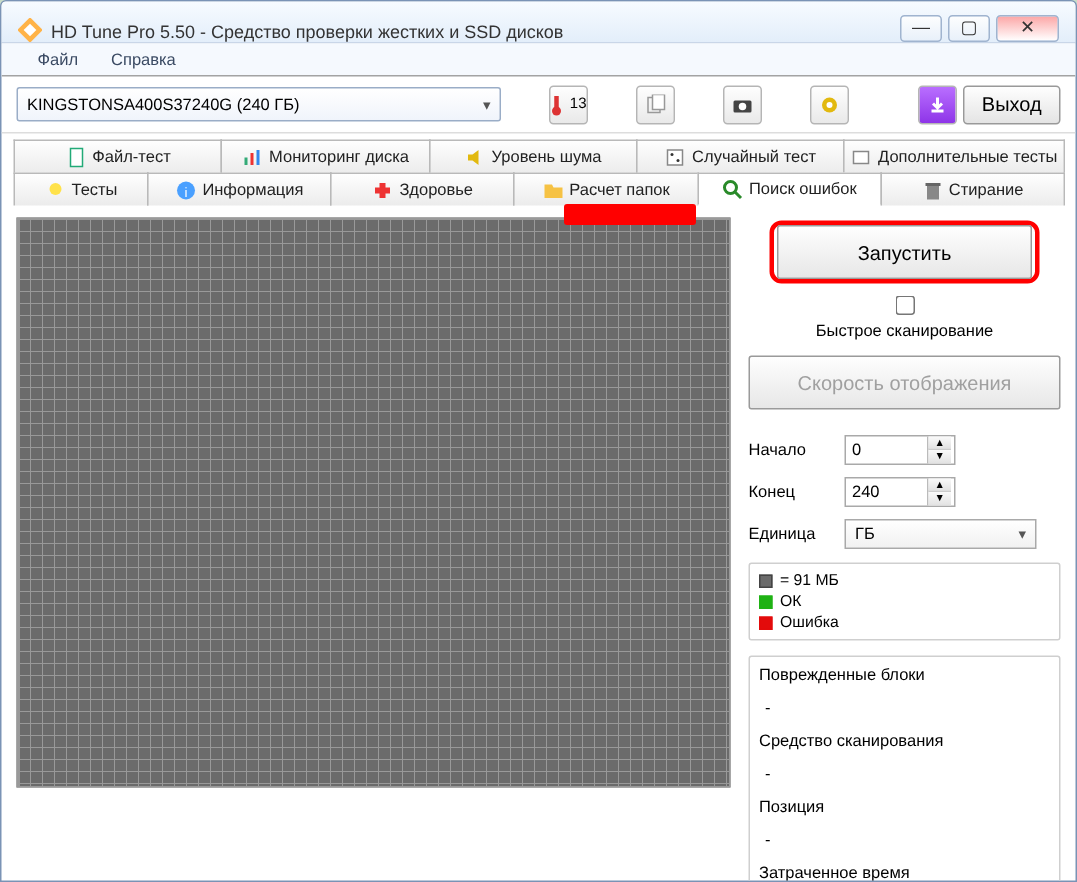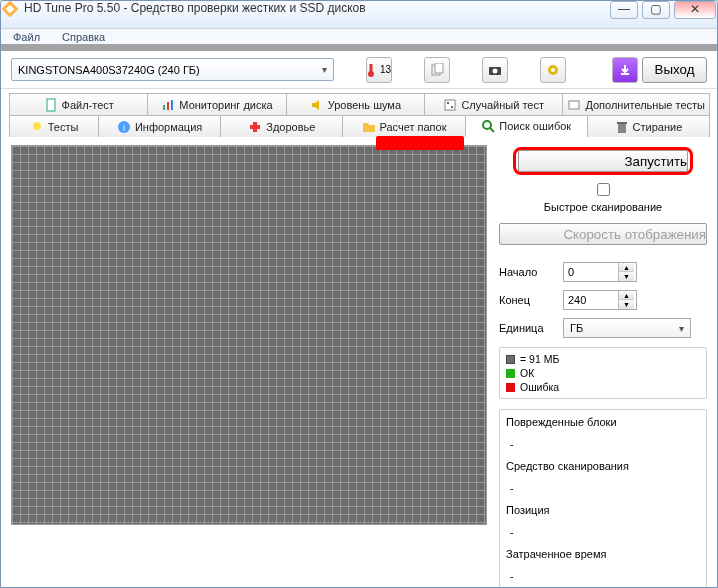--- a/index.html
+++ b/index.html
@@ -2,35 +2,35 @@
 <html><head>
 <meta charset="utf-8">
 <style>
   * { box-sizing: border-box; margin: 0; padding: 0; }
   body { font-family: "Segoe UI", Tahoma, sans-serif; font-size: 11px; background: #c8dcc8; }
   .window {
     position: relative; width: 718px; height: 588px; margin: 0; background: #fff;
     border: 1px solid #7a93b5; border-radius: 4px 4px 0 0; overflow: hidden;
   }
   .titlebar {
-    height: 28px; display: flex; align-items: flex-start; padding: 0 1px;
+    height: 28px; display: flex; align-items: flex-end; padding: 0 11px;
     background: linear-gradient(#f7fbff, #e3eefa); border-bottom: 1px solid #c9d6e8;
     color: #333;
   }
   .titlebar .icon { width: 16px; height: 16px; margin-right: 6px; }
   .titlebar-title { flex: 1; font-size: 12px; white-space: nowrap; overflow: hidden; }
   .winbtns { display: flex; gap: 4px; }
   .winbtn {
     width: 28px; height: 18px; border: 1px solid #a0b4cf; border-radius: 3px;
     background: linear-gradient(#fdfefe,#e8f0fa); font-size: 12px; line-height: 14px; text-align: center;
   }
   .winbtn.close { width: 42px; background: linear-gradient(#fca7a7,#fff); }
   .menubar {
-    height: 22px; display: flex; align-items: center; padding: 0 8px; gap: 14px;
-    color: #3a4a63; border-bottom: 7px solid #a3a3a3; background: #f5f9fe;
+    height: 22px; display: flex; align-items: center; padding: 0 20px; gap: 14px;
+    color: #3a4a63; border-bottom: 1px solid #a3a3a3; background: #f5f9fe;
   }
   .menuitem { cursor: default; padding: 2px 4px; }
   .toolbar {
     height: 38px; display: flex; align-items: center; padding: 4px 10px; gap: 4px;
     border-bottom: 1px solid #ddd;
   }
   .drivesel {
     flex: 1; max-width: 345px; height: 23px; border: 1px solid #9aadc7; border-radius: 2px;
     display: flex; align-items: center; padding: 0 6px; background: linear-gradient(#fff,#f0f4fb);
     justify-content: space-between;
@@ -62,23 +62,22 @@
   }
   .grid {
     width: 476px; height: 380px; background: #6a6a6a; border: 1px solid #999;
     background-image:
       repeating-linear-gradient(#999 0 1px, transparent 1px 8px),
       repeating-linear-gradient(90deg, #999 0 1px, transparent 1px 8px);
     background-color: #6b6b6b;
   }
   .side { flex: 1; display: flex; flex-direction: column; gap: 6px; padding-top: 2px; }
   .btn {
-    height: 22px; border: 1px solid #9a9a9a; border-radius: 2px;
+    height: 36px; border: 1px solid #9a9a9a; border-radius: 2px;
     background: linear-gradient(#fefefe,#e7e7e7);
-    text-align: right;
   }
   .redcircle {
     border: 3px solid red; border-radius: 8px; padding: 0 2px;
   }
   .startwrap { display: flex; align-items: center; justify-content: center; }
   .chk { display: flex; align-items: center; gap: 5px; margin: 2px 0 4px 0; flex-direction: column; }
   .chk input { width: 13px; height: 13px; }
   .btn.gray { color: #a0a0a0; }
   .row { display: flex; align-items: center; gap: 6px; height: 22px; }
   .row label { width: 58px; }

